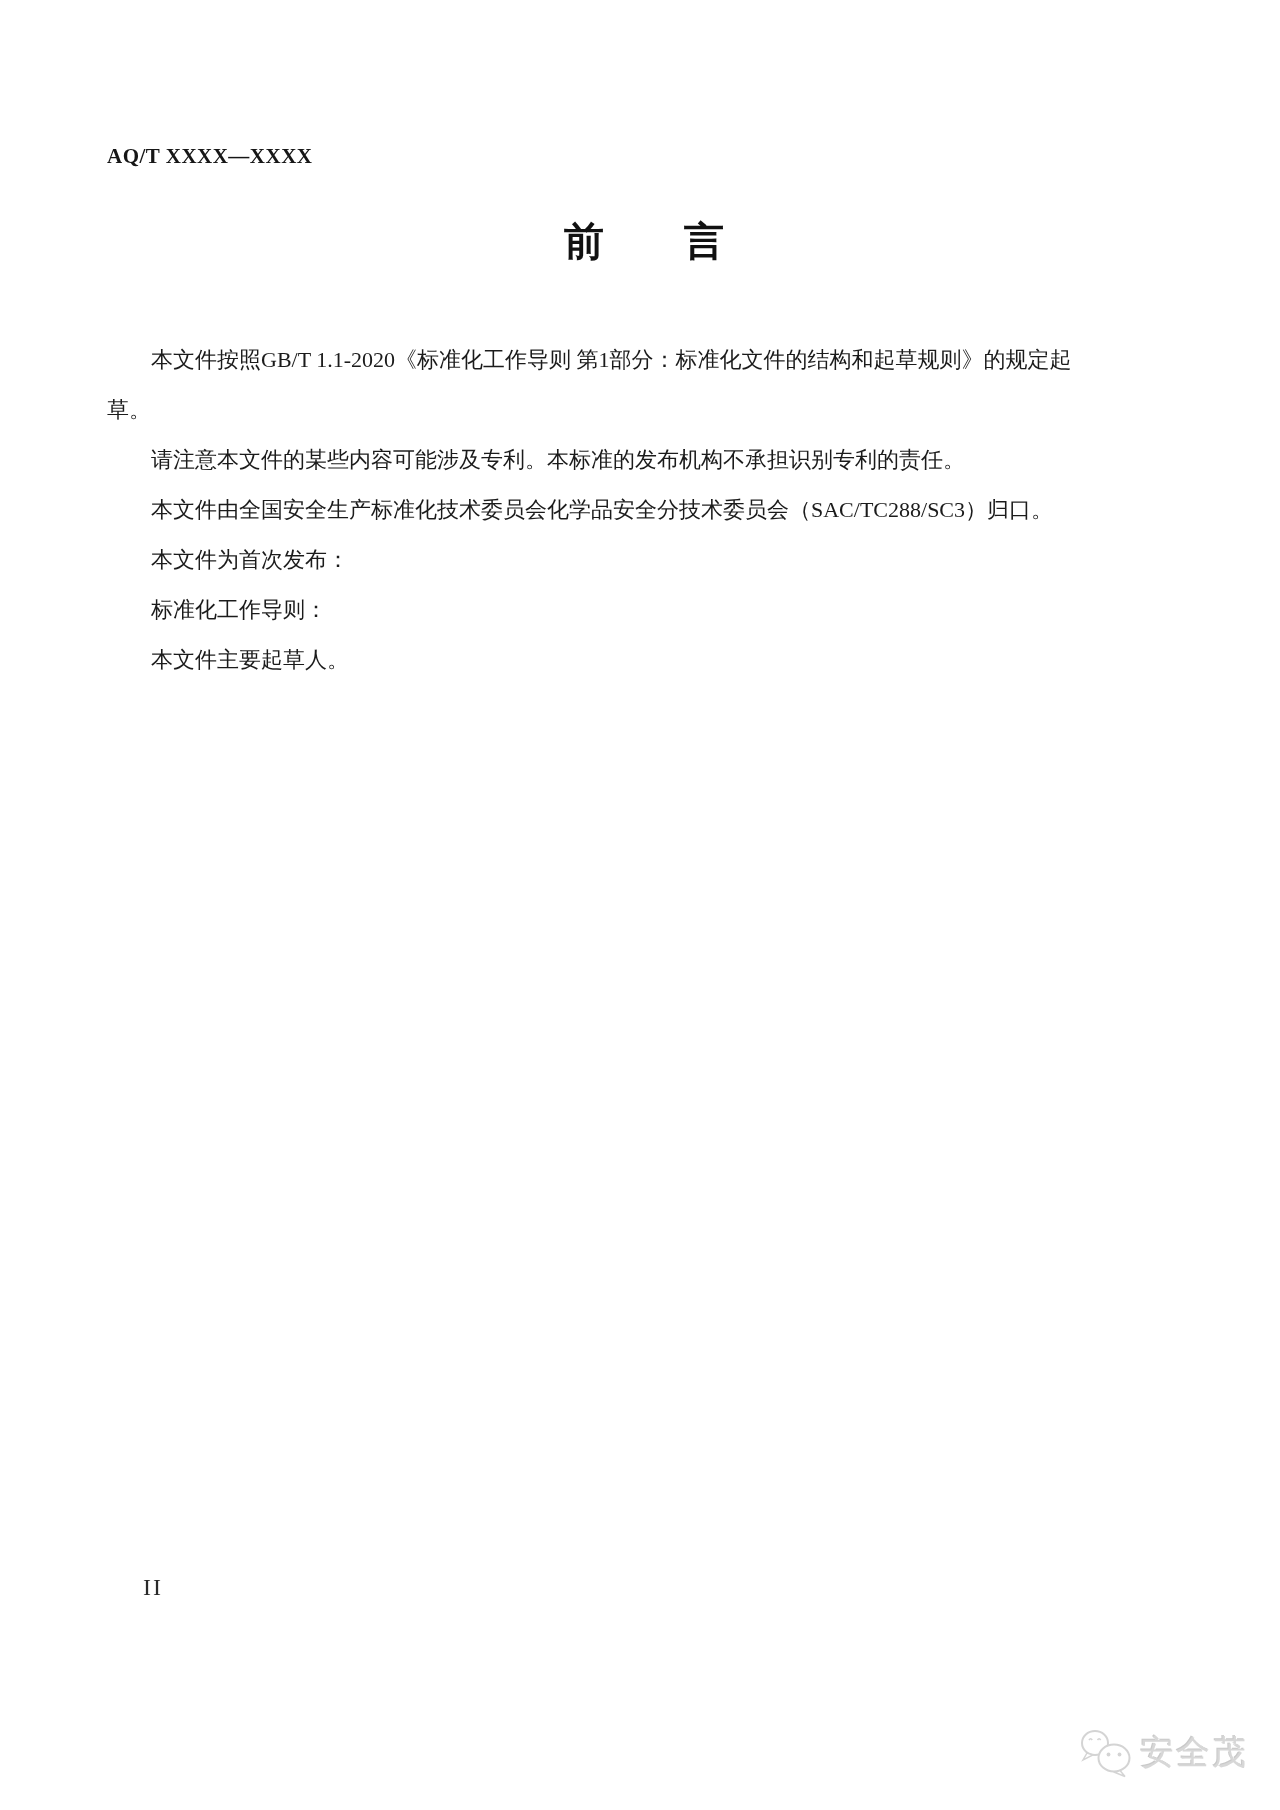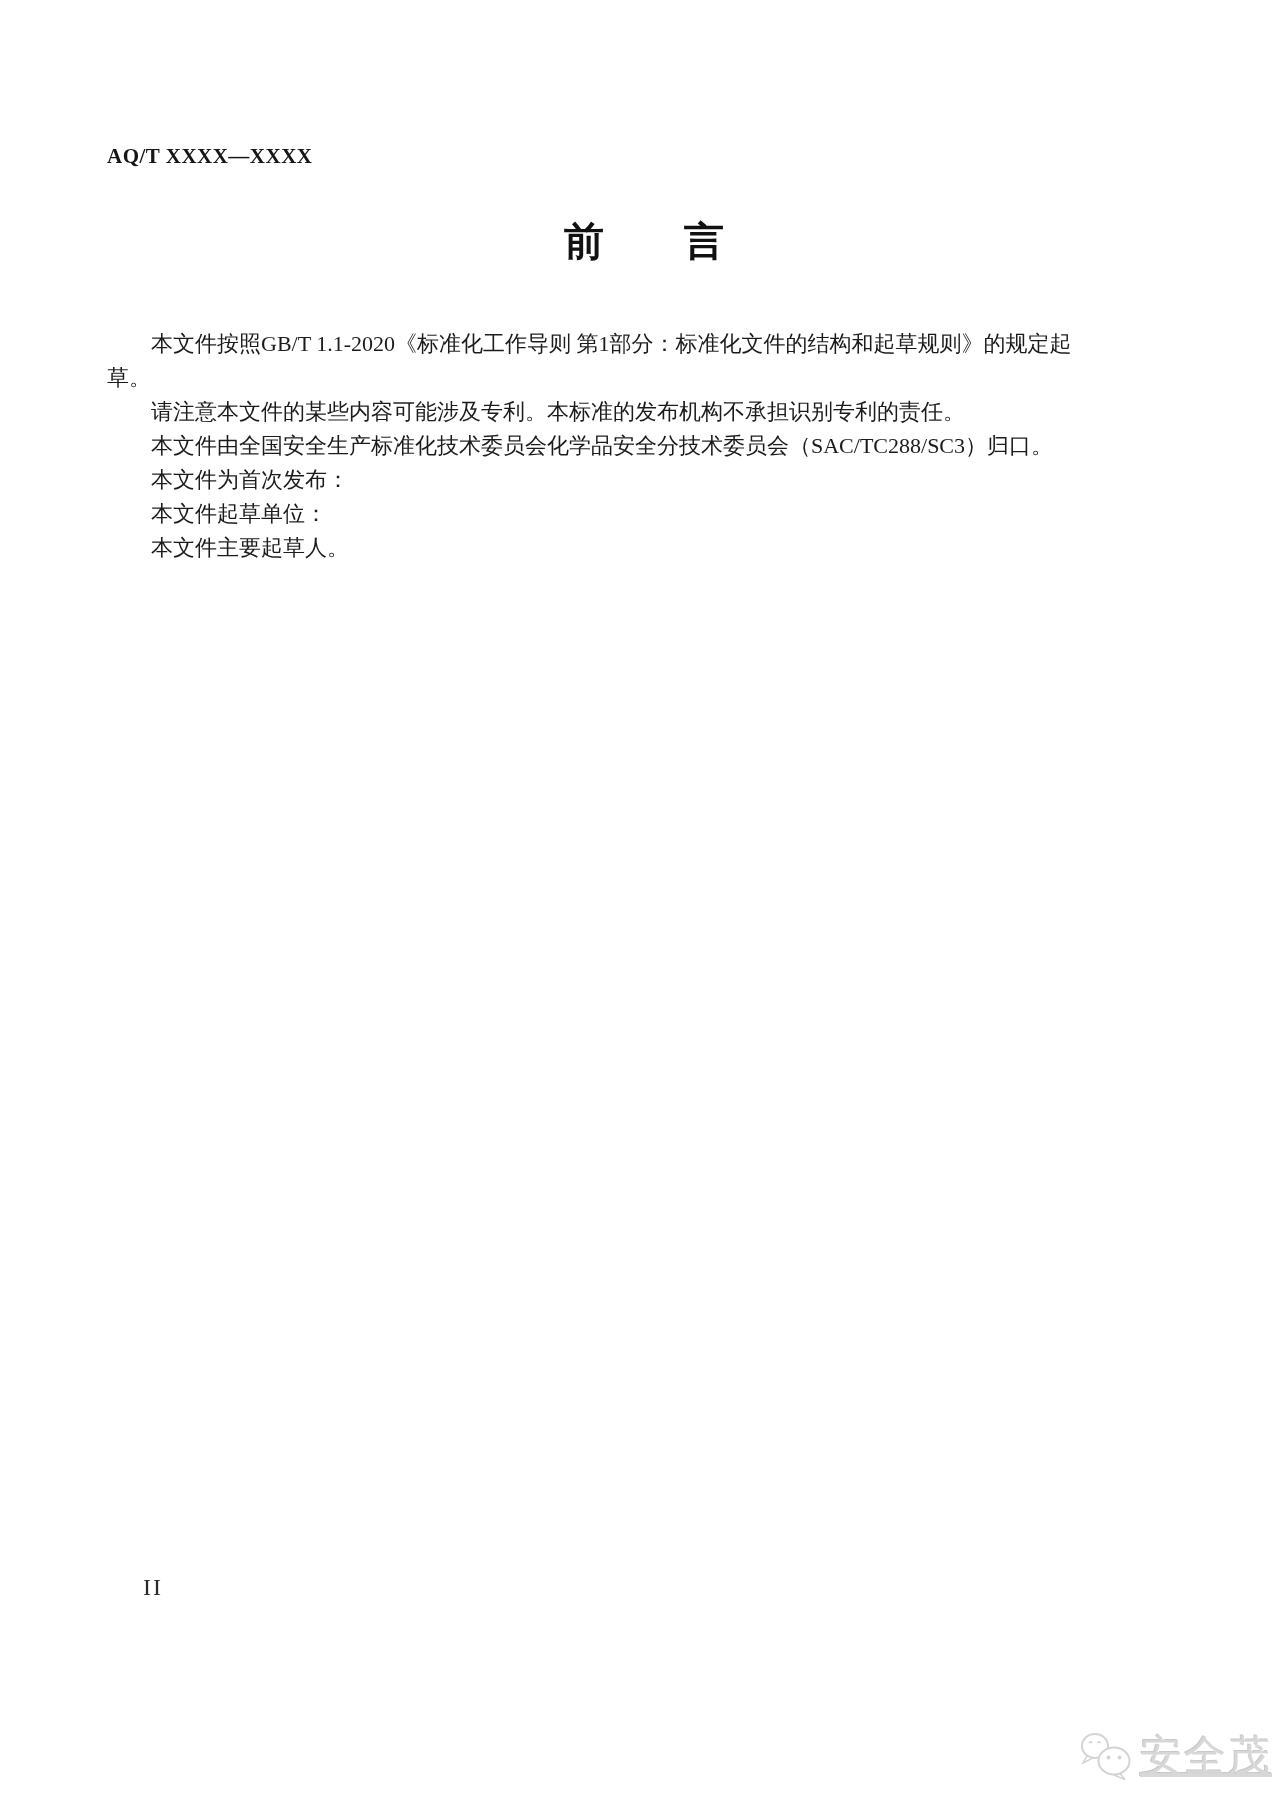--- a/index.html
+++ b/index.html
@@ -45,20 +45,21 @@
     position: absolute;
     left: 107px;
     top: 327px;
     width: 1080px;
     font-size: 22px;
     line-height: 34px;
     color: #1b1b1b;
   }
   .body-text .line {
     white-space: pre;
+    margin-top: 16px;
   }
   .body-text .line.indent {
     text-indent: 44px;
   }
   .page-number {
     position: absolute;
     left: 143px;
     top: 1574px;
     font-size: 24px;
     letter-spacing: 2px;
@@ -73,45 +74,44 @@
     align-items: center;
     gap: 4px;
   }
   .wm-icon {
     display: inline-block;
     width: 58px;
     height: 50px;
   }
   .wm-text {
     font-family: "Liberation Sans", "DejaVu Sans", sans-serif;
-    font-size: 42px;
+    font-size: 34px;
     font-weight: 400;
     letter-spacing: 2px;
     color: #d7d7d7;
     text-shadow: 1px 1px 0 #ffffff, -1px -1px 0 #c9c9c9;
     white-space: pre;
-    text-decoration: underline;
   }
 </style>
 </head>
 <body>
 
 <div class="page">
 
   <div class="doc-header">AQ/T XXXX—XXXX</div>
 
   <h1 class="doc-title">前　　言</h1>
 
   <div class="body-text">
     <div class="line indent">本文件按照GB/T 1.1-2020《标准化工作导则 第1部分：标准化文件的结构和起草规则》的规定起</div>
     <div class="line">草。</div>
     <div class="line indent">请注意本文件的某些内容可能涉及专利。本标准的发布机构不承担识别专利的责任。</div>
     <div class="line indent">本文件由全国安全生产标准化技术委员会化学品安全分技术委员会（SAC/TC288/SC3）归口。</div>
     <div class="line indent">本文件为首次发布：</div>
-    <div class="line indent">本文件起草单位：</div>
+    <div class="line indent">标准化工作导则：</div>
     <div class="line indent">本文件主要起草人。</div>
   </div>
 
   <div class="page-number">II</div>
 
   <div class="watermark">
     <span class="wm-icon">
       <svg width="58" height="50" viewBox="0 0 58 50" xmlns="http://www.w3.org/2000/svg">
         <ellipse cx="17" cy="15" rx="13" ry="12" fill="#ffffff" stroke="#d4d4d4" stroke-width="2"></ellipse>
         <path d="M9 25 L5 32 L15 27 Z" fill="#ffffff" stroke="#d4d4d4" stroke-width="1.5"></path>

